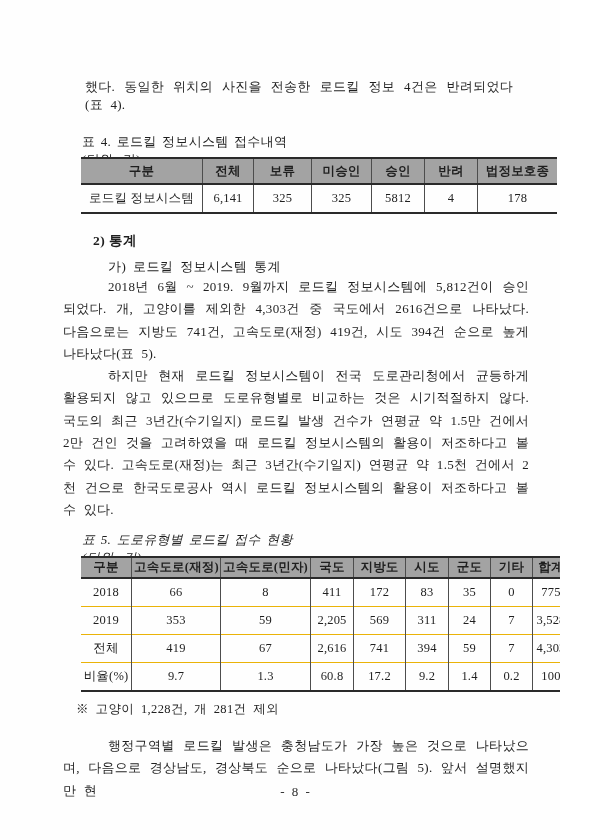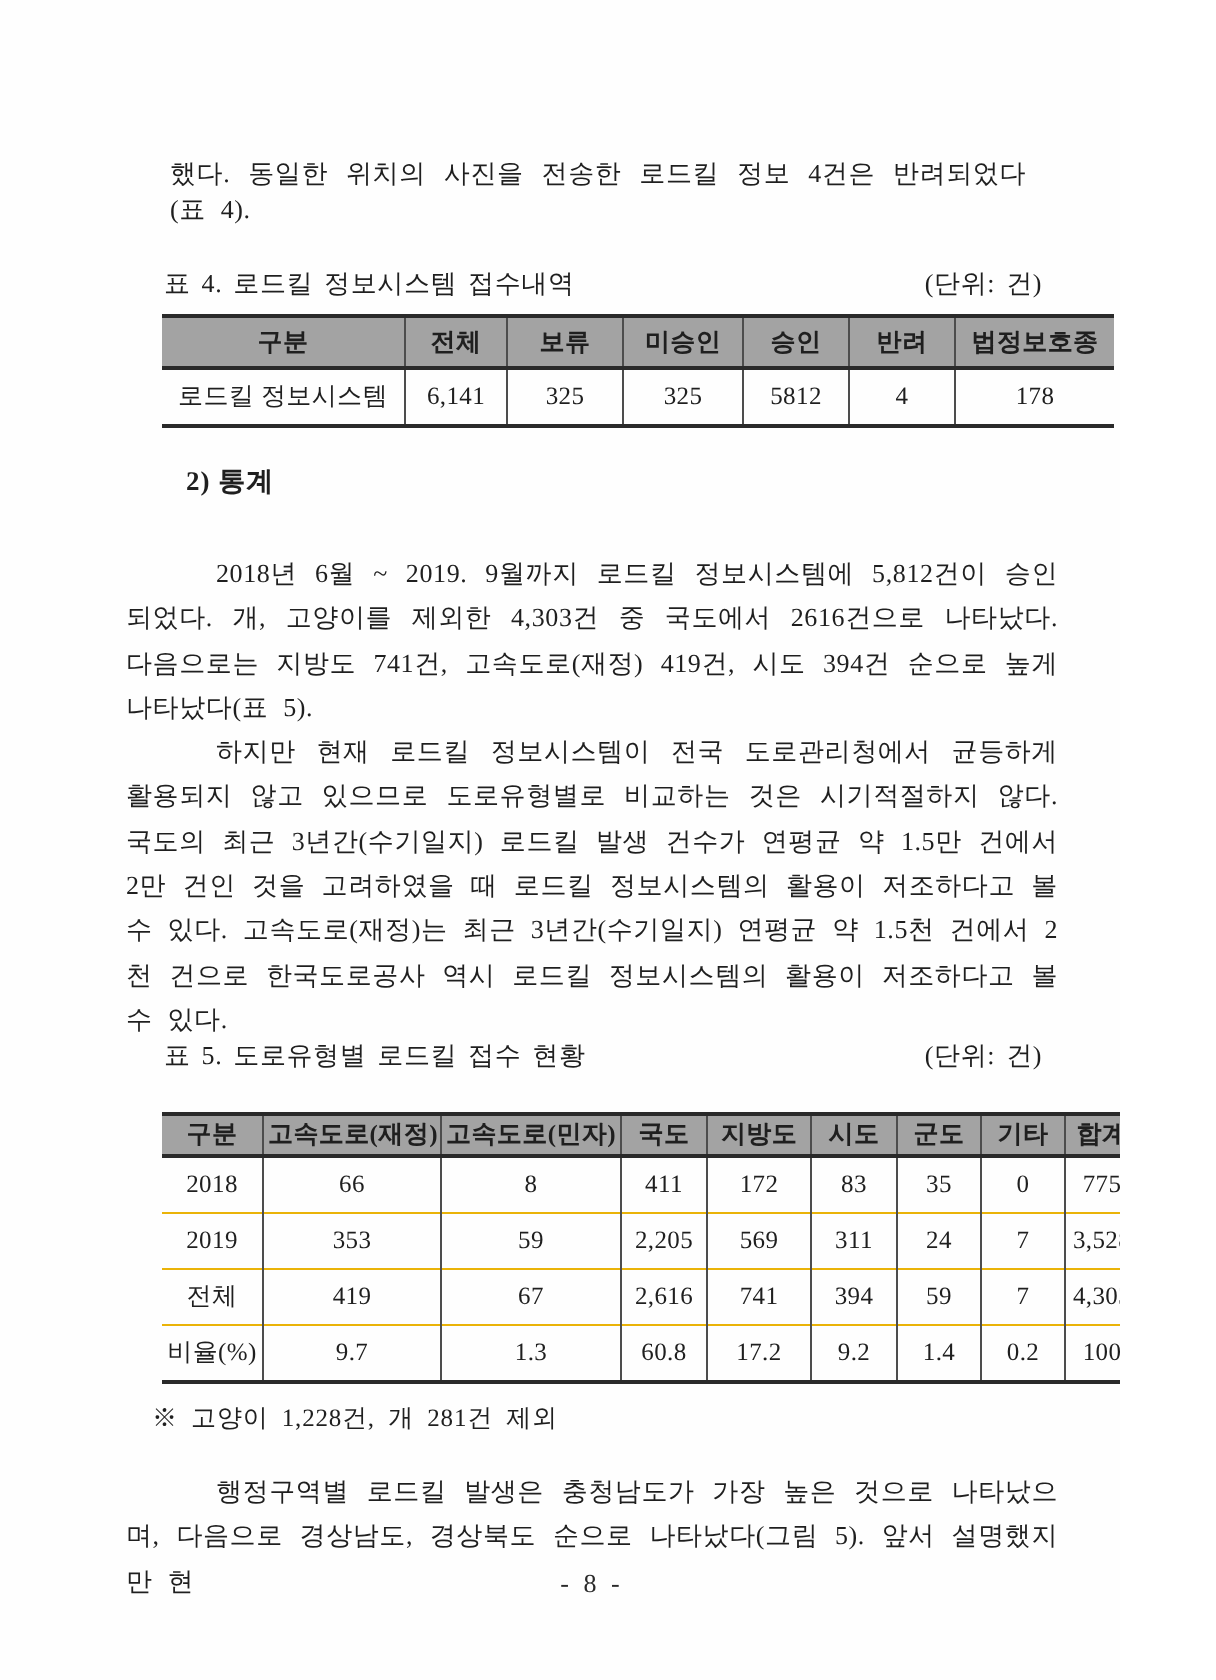--- a/index.html
+++ b/index.html
@@ -25,23 +25,24 @@
   
   .caption {
     position: absolute;
     left: 82px; width: 439px;
     display: flex;
     justify-content: space-between;
     align-items: baseline;
     font-size: 13px;
     letter-spacing: 0.3px;
     word-spacing: 0.15em;
+    flex-direction: column;
   }
   .cap4 { top: 133px; }
-  .cap5 { top: 519px; }
+  .cap5 { top: 531px; font-style: italic; }
   
   table {
     position: absolute;
     left: 81px;
     border-collapse: collapse;
     table-layout: fixed;
     border-top: 2px solid #2a2a2a;
     border-bottom: 2px solid #2a2a2a;
     font-size: 12.5px;
   }
@@ -167,20 +168,21 @@
           <td>325</td>
           <td>325</td>
           <td>5812</td>
           <td>4</td>
           <td>178</td>
         </tr>
       </tbody>
     </table>
 
   <h2 class="h-stats">2) 통계</h2>
+  <h3 class="h-sub">가) 로드킬 정보시스템 통계</h3>
 
   <div class="bodytext">
     <p>2018년 6월 ~ 2019. 9월까지 로드킬 정보시스템에 5,812건이 승인되었다. 개, 고양이를 제외한 4,303건 중 국도에서 2616건으로 나타났다. 다음으로는 지방도 741건, 고속도로(재정) 419건, 시도 394건 순으로 높게 나타났다(표 5).</p>
     <p>하지만 현재 로드킬 정보시스템이 전국 도로관리청에서 균등하게 활용되지 않고 있으므로 도로유형별로 비교하는 것은 시기적절하지 않다. 국도의 최근 3년간(수기일지) 로드킬 발생 건수가 연평균 약 1.5만 건에서 2만 건인 것을 고려하였을 때 로드킬 정보시스템의 활용이 저조하다고 볼 수 있다. 고속도로(재정)는 최근 3년간(수기일지) 연평균 약 1.5천 건에서 2천 건으로 한국도로공사 역시 로드킬 정보시스템의 활용이 저조하다고 볼 수 있다.</p>
   </div>
 
   <div class="caption cap5">
     <span>표 5. 도로유형별 로드킬 접수 현황</span>
     <span>(단위: 건)</span>
   </div>

